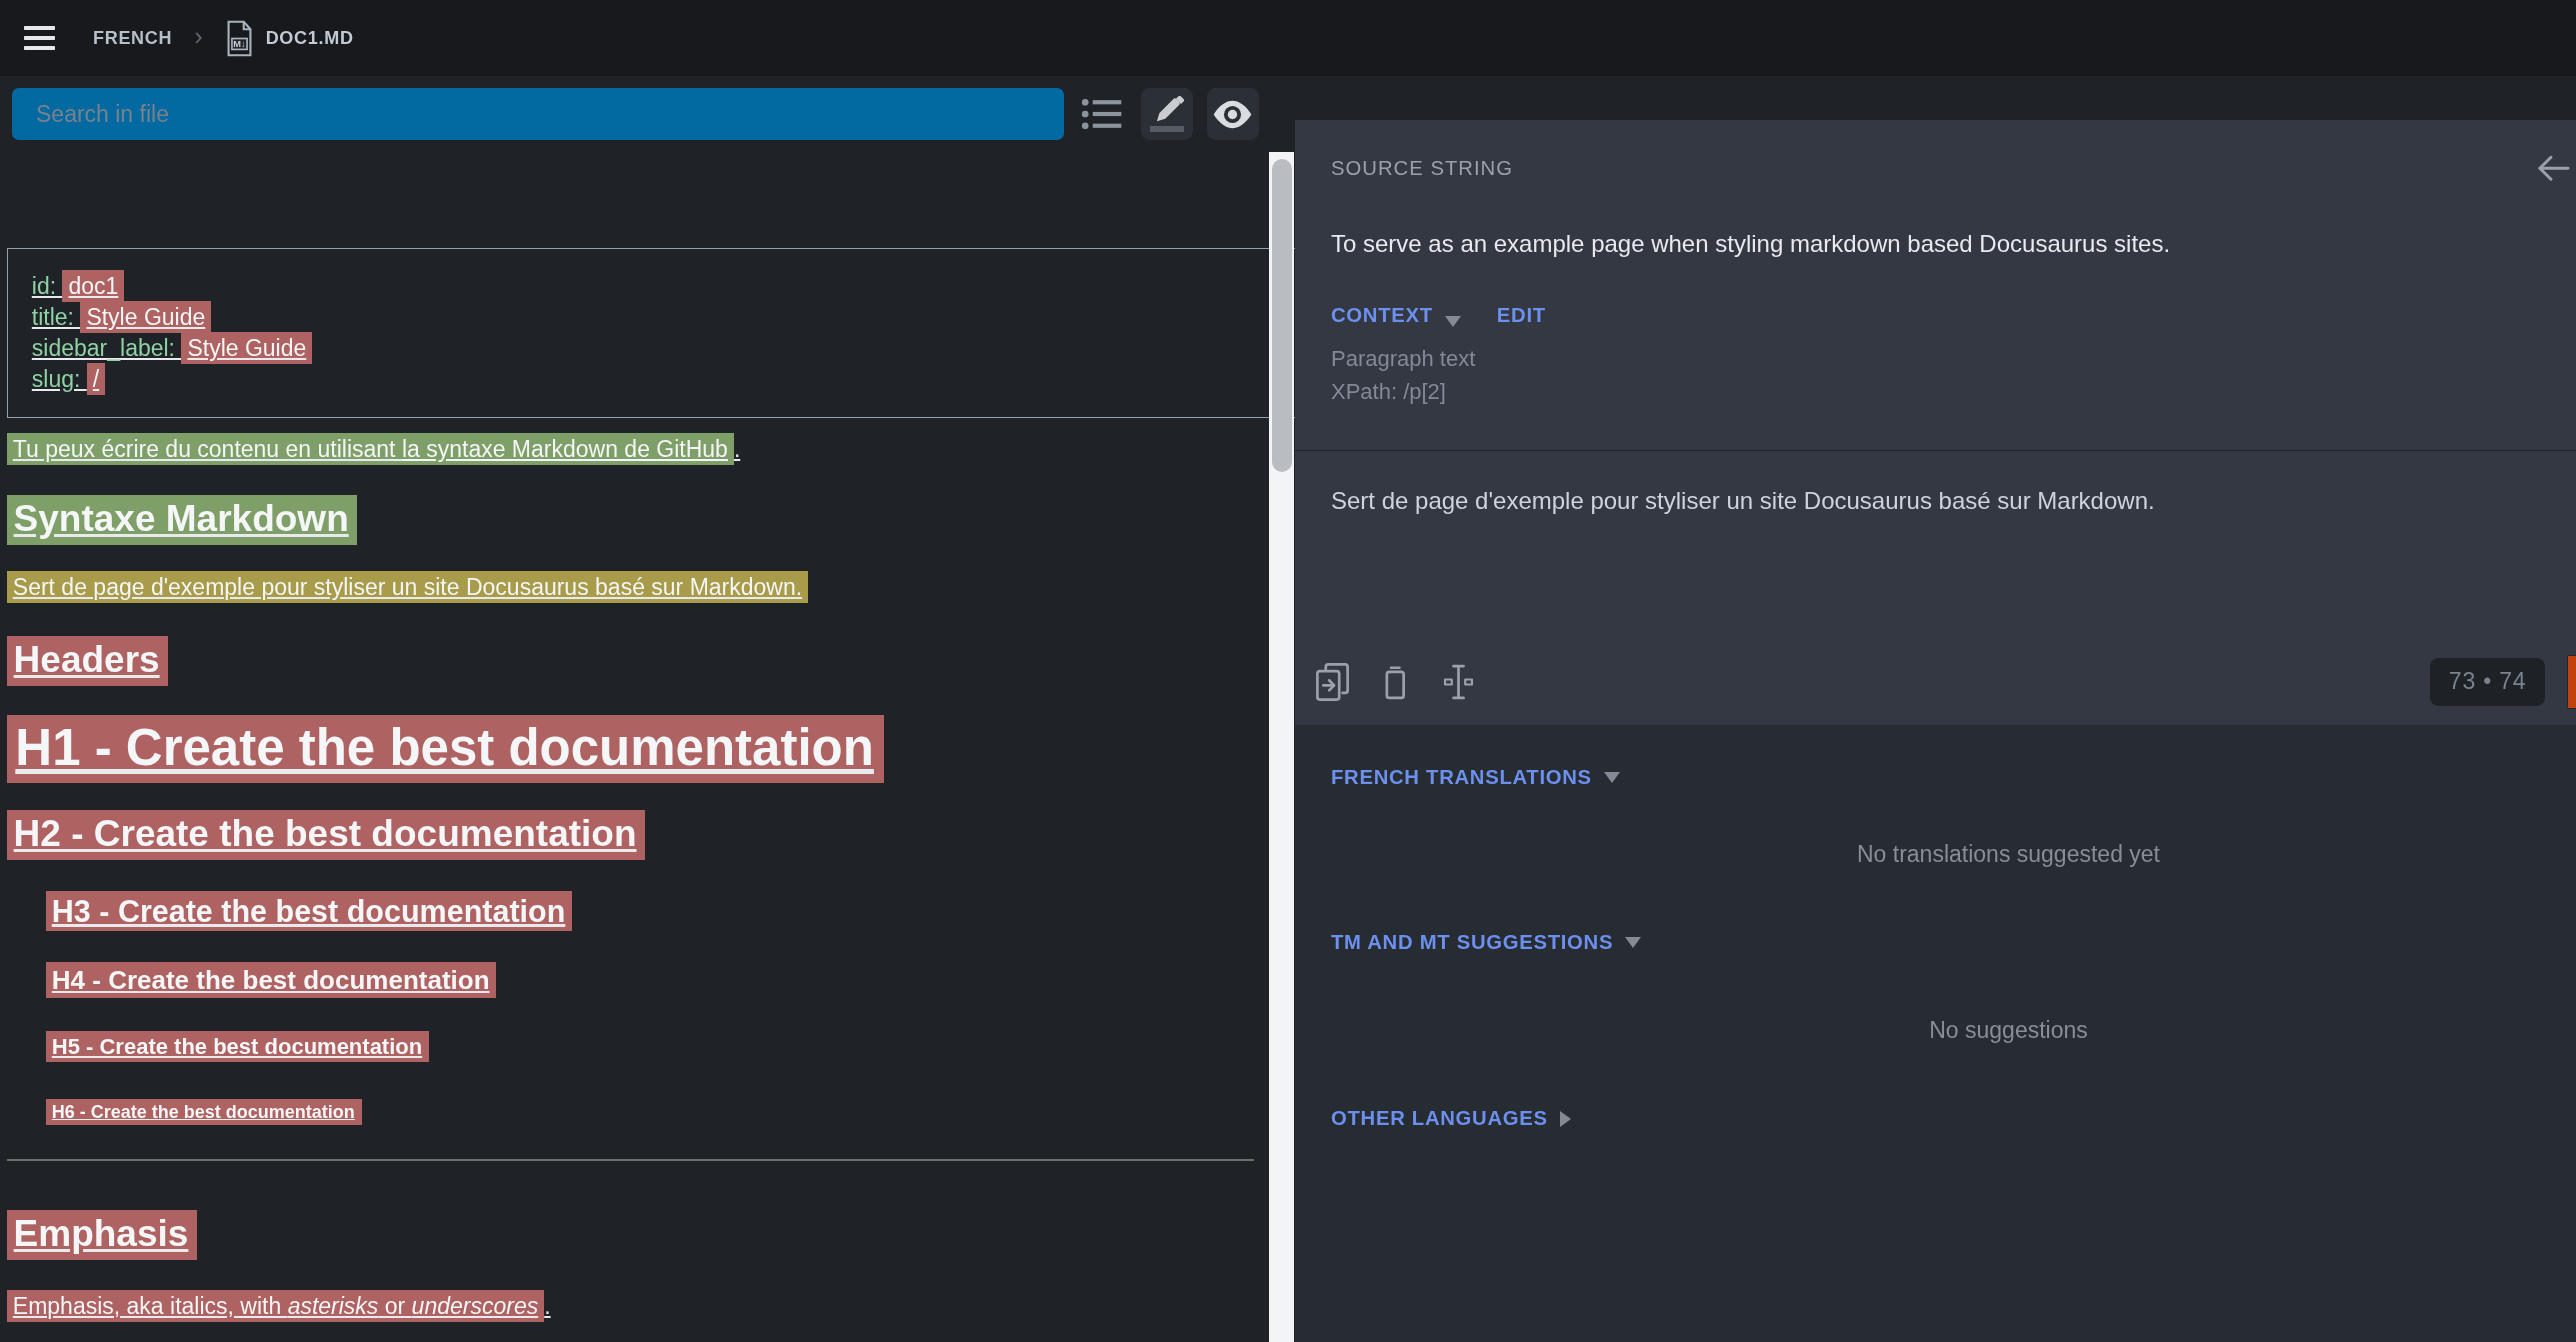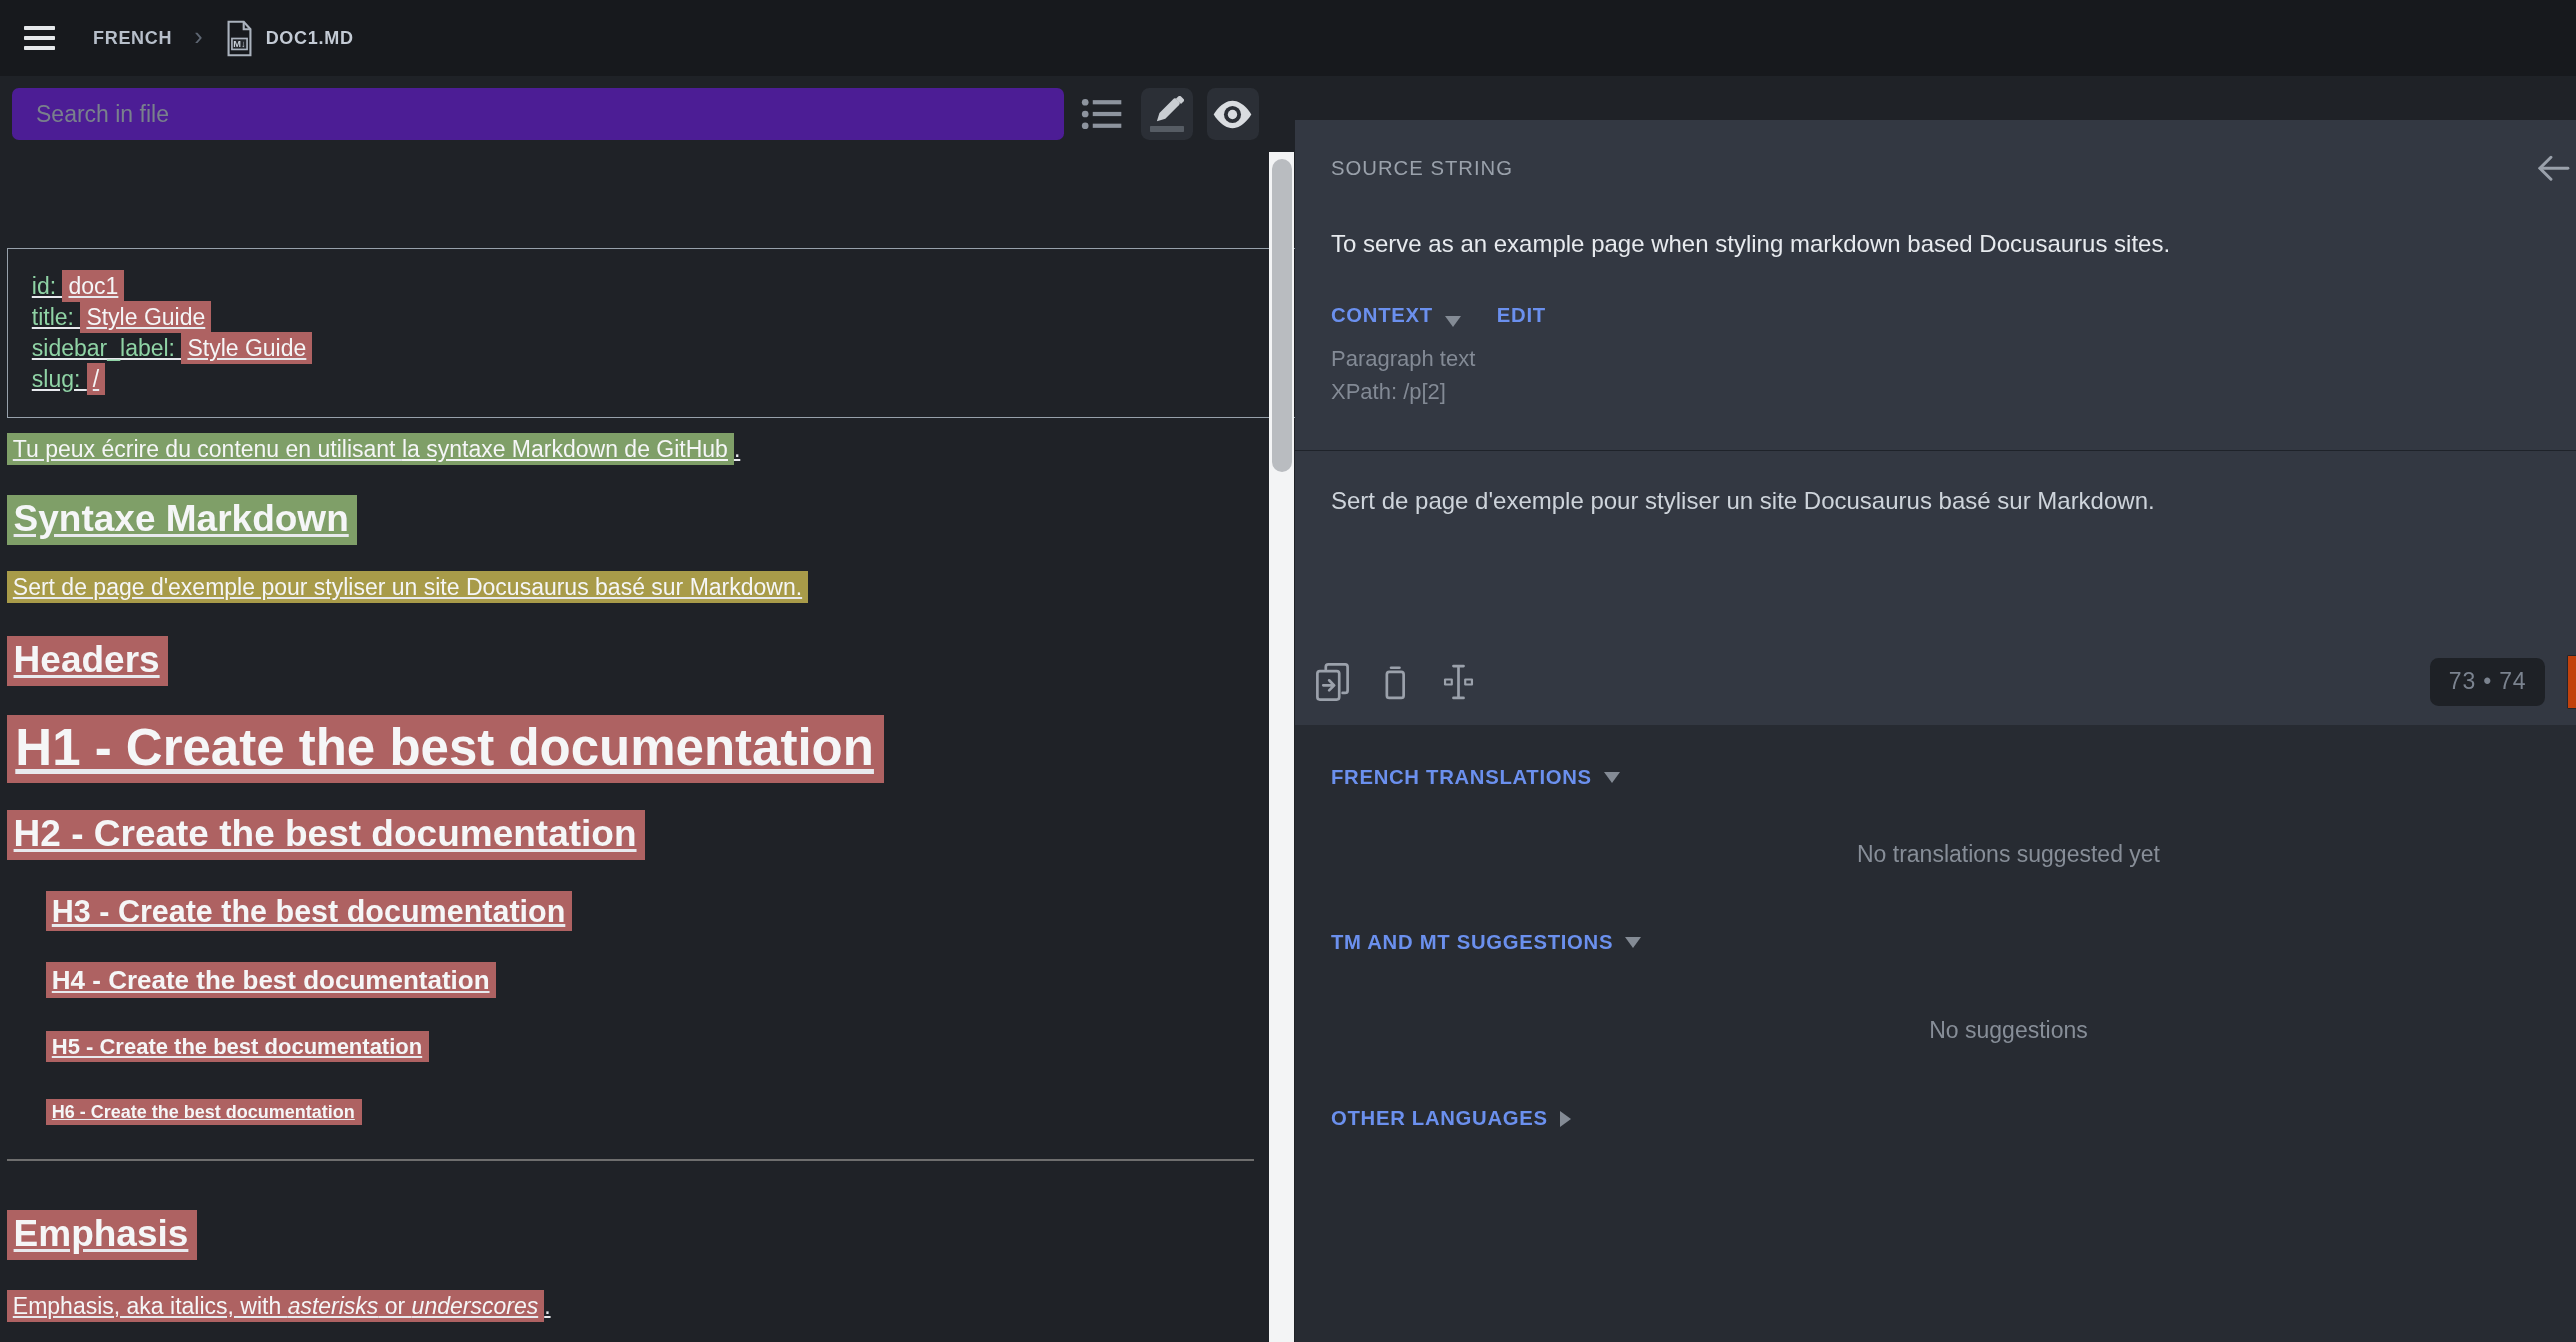--- a/index.html
+++ b/index.html
@@ -21,21 +21,21 @@
   .crumb { font-size:18px; font-weight:bold; letter-spacing:0.7px; color:#b7bfca; }
   .crumb.project { margin-left:32px; }
   .crumb-sep { margin:0 22px; font-size:25.4px; color:#5e6672; line-height:1; padding-bottom:3.4px; }
   .fileicon { margin-right:12px; display:block; }
   .crumb.file { color:#c3cad4; }
 
   
   .left-panel { position:absolute; left:0; top:76px; width:1269px; height:1266px; background:#1f2227; }
   .search-row { height:76px; display:flex; align-items:center; padding:0 10.2px 0 12px; }
   .search-input {
-    flex:1; height:52px; background:#4c1d95; border:none; border-radius:6.8px;
+    flex:1; height:52px; background:#0369a1; border:none; border-radius:6.8px;
     color:#d6dae0; font-size:23px; font-family:"Liberation Sans", sans-serif; padding:0 24px; outline:none;
   }
   .search-input::placeholder { color:#79818c; }
   .iconbtn { background:none; border:none; cursor:pointer; display:flex; align-items:center; justify-content:center; }
   .btn-list { width:52px; height:52px; margin-left:12px; }
   .btn-box { width:52px; height:52px; margin-left:13.5px; background:#2b2f36; border-radius:8.5px; flex-direction:column; }
   .pencil-underline { width:34px; height:6px; background:#565c64; margin-top:2.5px; border-radius:0.8px; }
 
   
   .doc {

